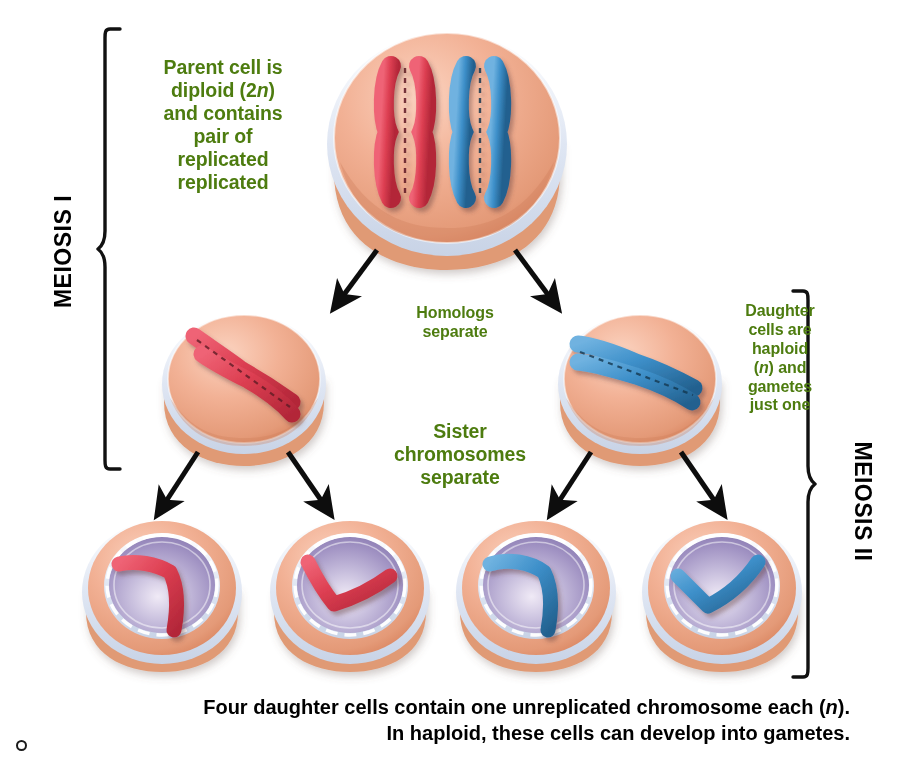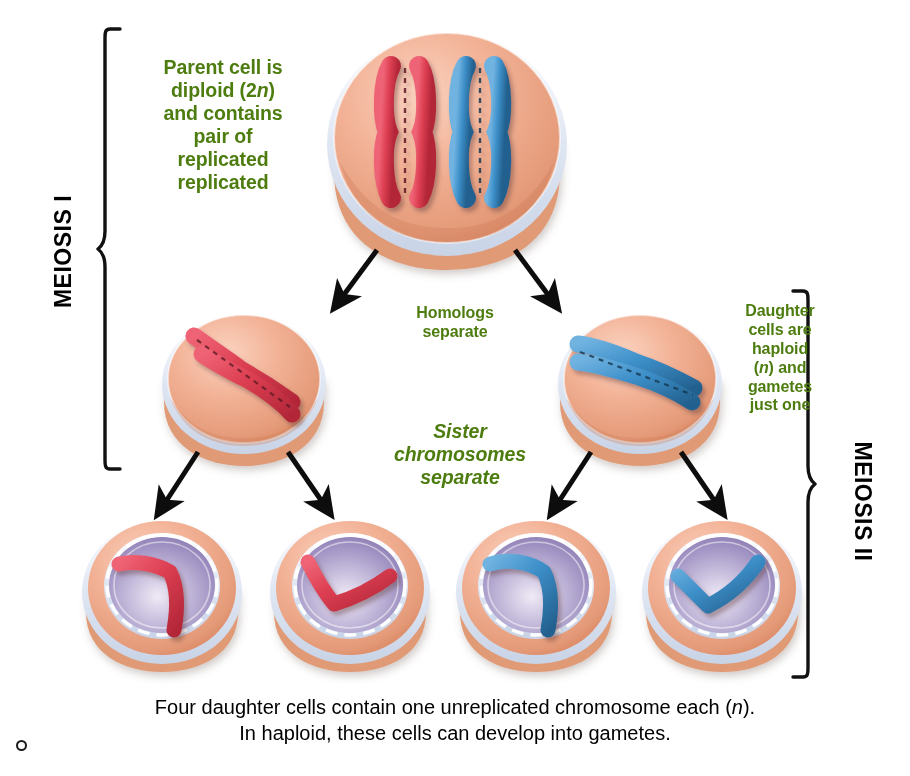--- a/index.html
+++ b/index.html
@@ -28,23 +28,23 @@
     line-height: 1.18;
     letter-spacing: -0.1px;
   }
   .stage-label {
     font-weight: bold;
     color: #000000;
     letter-spacing: 0.5px;
     white-space: nowrap;
   }
   .caption {
-    font-weight: normal;
+    font-weight: bold;
     color: #000000;
-    text-align: center;
+    text-align: right;
     line-height: 1.3;
   }
   .it { font-style: italic; }
 
   
   .brace svg { display: block; }
 
   
   .cell-wrap { position: absolute; }
   .cell-wrap svg { display: block; overflow: visible; }
@@ -140,21 +140,21 @@
     <div>pair of</div>
     <div>replicated</div>
     <div>replicated</div>
   </div>
 
   <div class="callout abs" style="left:375px; top:272px; width:160px; font-size:16px;margin-top:32px;">
     <div>Homologs</div>
     <div>separate</div>
   </div>
 
-  <div class="callout abs" style="left:375px; top:420px; width:170px; font-size:19.5px;font-style:italic;">
+  <div class="callout abs" style="left:375px; top:420px; width:170px; font-size:19.5px;">
     <div>Sister</div>
     <div>chromosomes</div>
     <div>separate</div>
   </div>
 
   <div class="callout abs" style="left:700px; top:302px; width:160px; font-size:16px;">
     <div>Daughter</div>
     <div>cells are</div>
     <div>haploid</div>
     <div>(<span class="it">n</span>) and</div>

